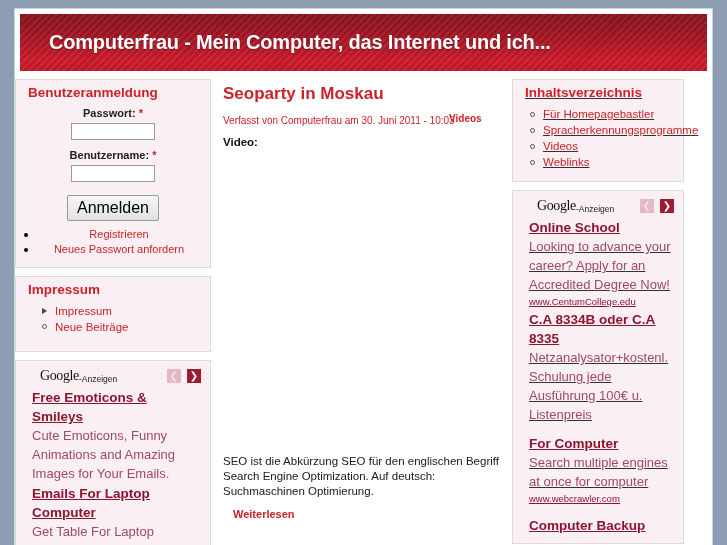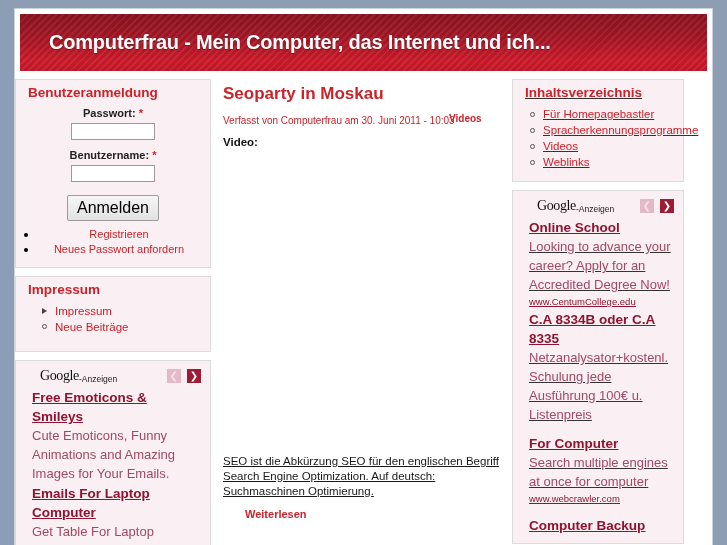--- a/index.html
+++ b/index.html
@@ -287,27 +287,26 @@
   }
   #video-area {
     height: 300px;
   }
   #teaser {
     color: #1a1a1a;
     font-size: 11.5px;
     line-height: 15px;
     margin: 0 15px 8px 2px;
     width: 280px;
-    text-decoration: underline;
   }
   #read-more {
     color: #cc2229;
     font-size: 11px;
     font-weight: bold;
-    margin-left: 24px;
+    margin-left: 12px;
     cursor: pointer;
   }
 </style>
 </head>
 <body>
 
 <div id="page">
 
   <div id="header">
     <div id="site-title">Computerfrau - Mein Computer, das Internet und ich...</div>

